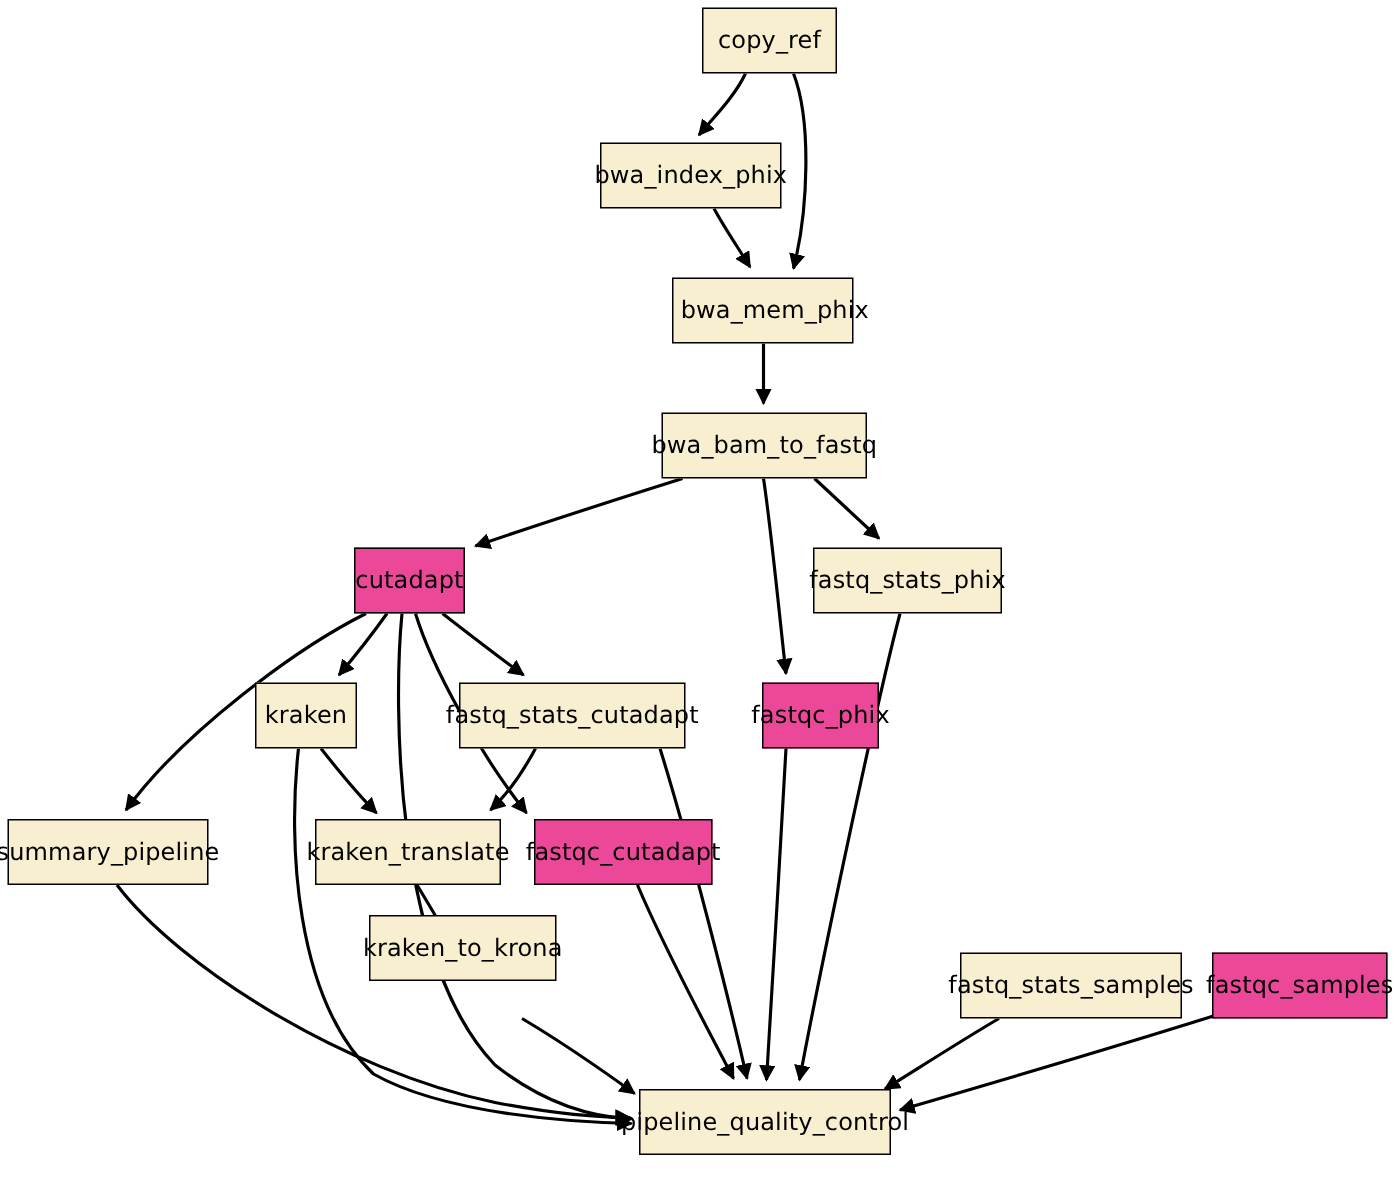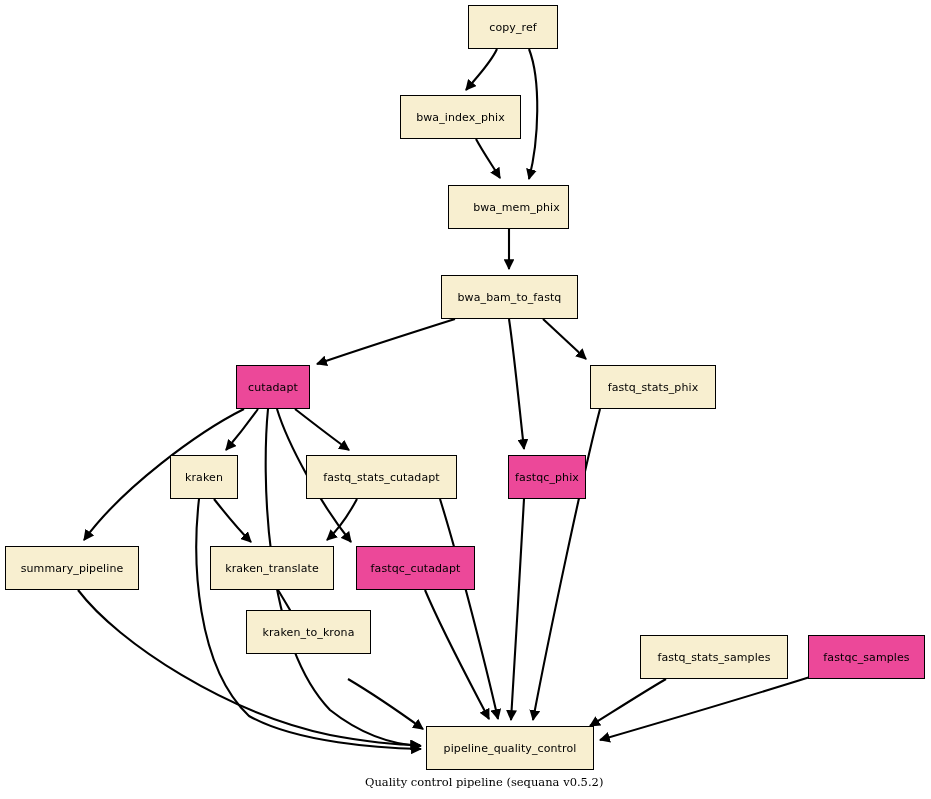--- a/index.html
+++ b/index.html
@@ -9,21 +9,21 @@
     background:#ffffff;
     font-family:"DejaVu Sans","Liberation Sans",sans-serif;
     overflow:hidden;
   }
   #edges{position:absolute;left:0;top:0;width:931px;height:799px;}
   .node{
     position:absolute;
     box-sizing:border-box;
     border:1.6px solid #000000;
     display:flex;align-items:center;justify-content:center;
-    font-size:11px;
+    font-size:16px;
     color:#000000;
     letter-spacing:0.1px;
     white-space:nowrap;
     line-height:1;
     text-align:center;
   }
   .node.cream{background:#f8efd0;}
   .node.blue{background:#ec4899;}
   .caption{
     position:absolute;
@@ -81,21 +81,21 @@
       </div>
       <div class="node cream" style="left: 448px; top: 185px; width: 121px; height: 44px; padding-left: 16px;">
         <span>bwa_mem_phix</span>
       </div>
       <div class="node cream" style="left: 441px; top: 275px; width: 137px; height: 44px;">
         <span>bwa_bam_to_fastq</span>
       </div>
       <div class="node blue" style="left: 236px; top: 365px; width: 74px; height: 44px;">
         <span>cutadapt</span>
       </div>
-      <div class="node cream" style="left: 542px; top: 365px; width: 126px; height: 44px; margin-left: 48px;">
+      <div class="node cream" style="left: 542px; top: 365px; width: 126px; height: 44px;">
         <span>fastq_stats_phix</span>
       </div>
       <div class="node cream" style="left: 170px; top: 455px; width: 68px; height: 44px;">
         <span>kraken</span>
       </div>
       <div class="node cream" style="left: 306px; top: 455px; width: 151px; height: 44px;">
         <span>fastq_stats_cutadapt</span>
       </div>
       <div class="node blue" style="left: 480px; top: 455px; width: 78px; height: 44px; margin-left: 28px;">
         <span>fastqc_phix</span>
@@ -116,15 +116,14 @@
         <span>fastq_stats_samples</span>
       </div>
       <div class="node blue" style="left: 808px; top: 635px; width: 117px; height: 44px;">
         <span>fastqc_samples</span>
       </div>
       <div class="node cream" style="left: 426px; top: 726px; width: 168px; height: 44px;">
         <span>pipeline_quality_control</span>
       </div>
     </div>
 
-  <div class="caption" style="left:365px;top:775px;">Quality control pipeline (sequana v0.5.2)</div>
 
 </div>
 
 </body></html>

